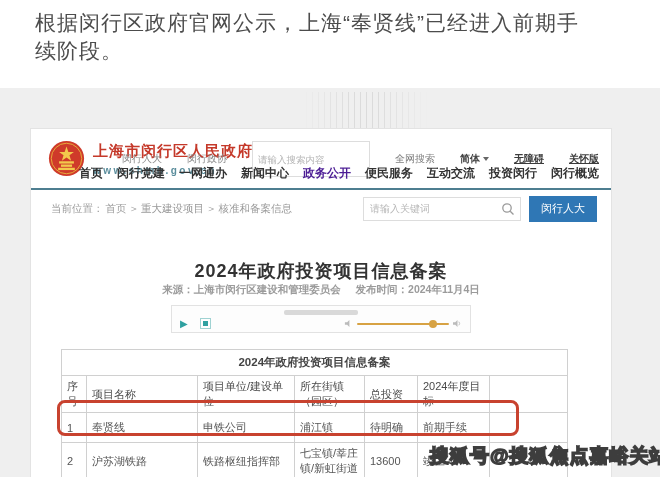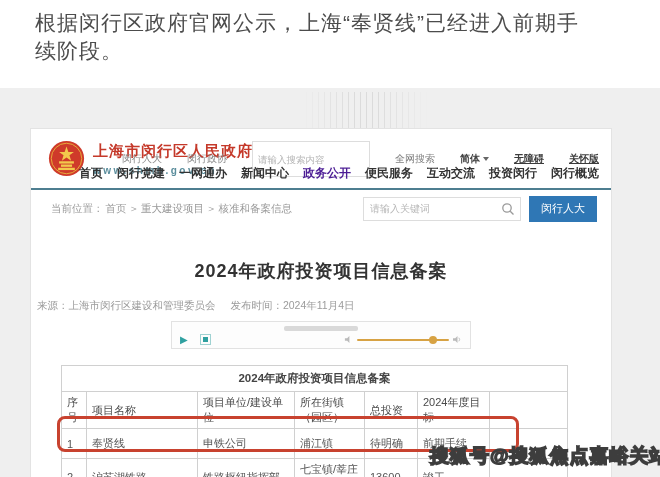--- a/index.html
+++ b/index.html
@@ -54,21 +54,21 @@
   .page-search { display:flex; align-items:center; }
   .kw-box { position:relative; width:158px; height:24px; border:1px solid #ddd; background:#fff; }
   .kw-box input { border:none; outline:none; width:128px; height:100%; padding:0 6px; font-size:10px; color:#555; }
   .kw-box input::placeholder { color:#b8b8b8; }
   .mag { position:absolute; right:5px; top:4px; }
   .adv-btn { height:26px; padding:0 12px; margin-left:8px; background:#2f77b5; color:#fff;
              font-size:11px; border:none; cursor:pointer; display:flex; align-items:center; }
 
   .article-title { text-align:center; margin-top:32px; font-size:18px; font-weight:bold; color:#333;
                    letter-spacing:1px; }
-  .article-meta { margin-top:16px; font-size:10.5px; color:#9b9b9b; }
+  .article-meta { text-align:center; font-size:10.5px; color:#9b9b9b;font-weight:bold; }
   .article-meta span { margin:0 6px; }
 
   .audio-widget { width:300px; height:28px; margin:8px auto 0; border:1px solid #e2e2e2; background:#fdfdfd;
                   padding:3px 8px 0; }
   .aw-titlebar { width:74px; height:5px; background:#d9d9d9; border-radius:2px; margin:1px auto 3px; }
   .aw-controls { display:flex; align-items:center; }
   .aw-play { color:#2fa0a0; font-size:10px; line-height:10px; cursor:pointer; }
   .aw-stop { width:11px; height:11px; border:1px solid #9fd2d2; margin-left:12px; display:flex;
              align-items:center; justify-content:center; cursor:pointer; }
   .aw-stop i { width:5px; height:5px; background:#2fa0a0; display:block; }

